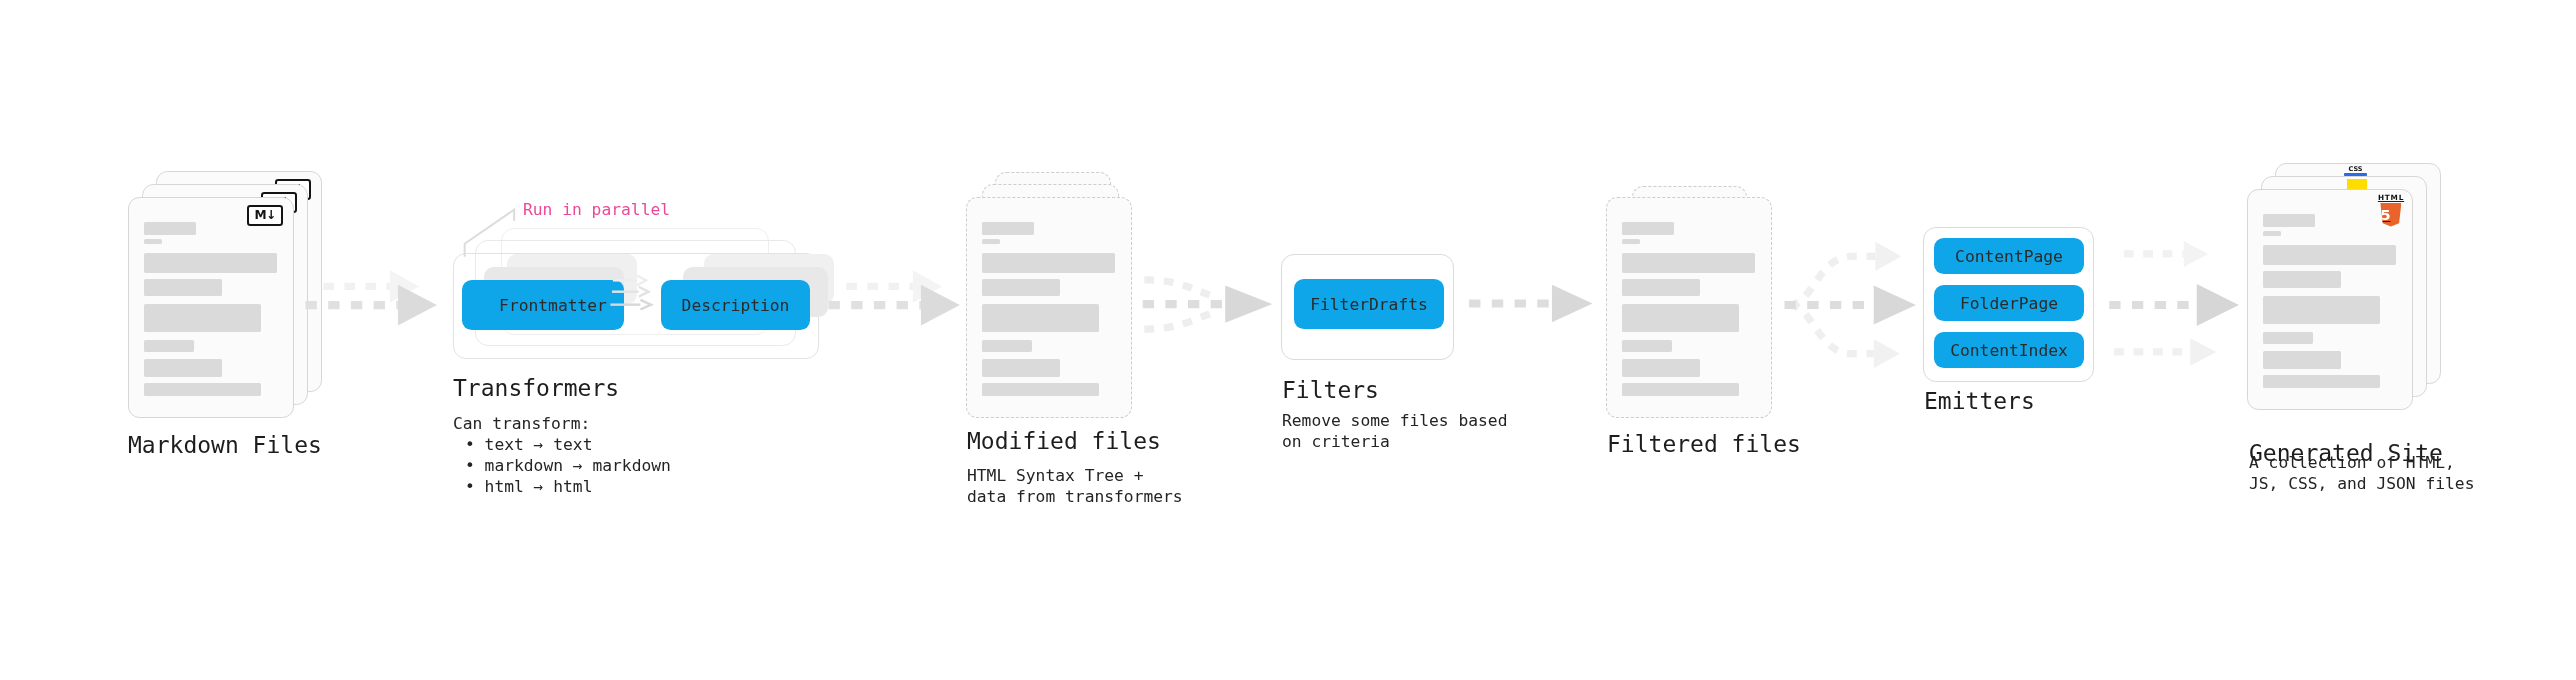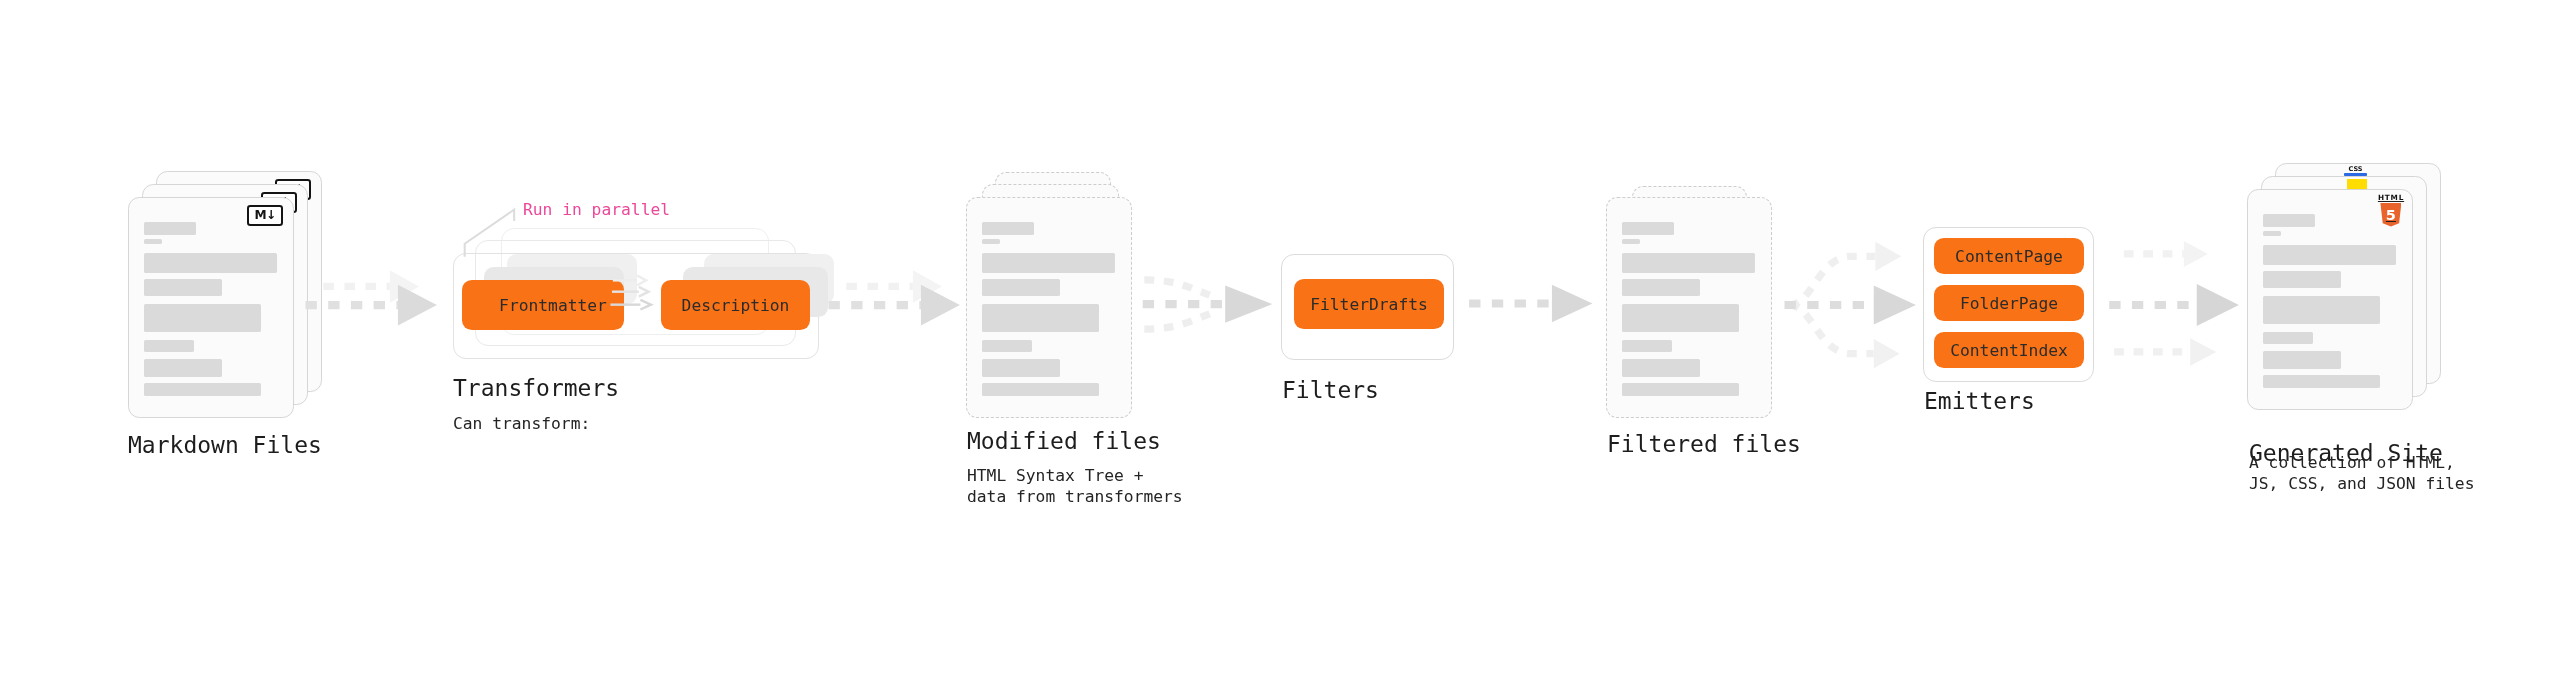--- a/index.html
+++ b/index.html
@@ -32,32 +32,32 @@
     border:2.4px solid #141414;border-radius:3.3px;background:#fff;
     font-family:"DejaVu Sans","Liberation Sans",sans-serif;
     font-weight:bold;font-size:12.2px;line-height:17px;text-align:center;
     letter-spacing:-0.8px;color:#141414;
   }
   .badge-css{position:absolute;left:68px;top:1.6px;width:23px;text-align:center;
     font-family:"DejaVu Sans","Liberation Sans",sans-serif;}
   .badge-css .t{font-size:6.5px;font-weight:bold;color:#111;line-height:6.5px;}
   .badge-css .u{height:3.3px;background:#2b6ae3;margin-top:0.8px;border-radius:0.8px;}
   .badge-js{position:absolute;left:85px;top:2.4px;width:19.5px;height:9.8px;background:#ffdd00;}
-  .logo-html5{position:absolute;right:8.1px;top:4.1px;width:26px;text-align:center;
+  .logo-html5{position:absolute;right:8.1px;top:4.1px;width:26px;
     font-family:"DejaVu Sans","Liberation Sans",sans-serif;text-decoration:underline;}
   .logo-html5 .cap{font-size:7.3px;font-weight:bold;letter-spacing:0.8px;color:#111;line-height:8.1px;}
   .logo-html5 .shield{
     width:21px;height:23.6px;margin:0.8px auto 0;background:#e8642c;
     clip-path:polygon(0% 0%,100% 0%,89% 86%,50% 100%,11% 86%);
     color:#ffffff;font-size:14.6px;font-weight:bold;line-height:23px;
   }
 
   
   .pill{
-    position:absolute;background:#f97316;border-radius:9.8px;
+    position:absolute;background:#0ea5e9;border-radius:9.8px;
     display:flex;align-items:center;justify-content:center;
     font-size:16.3px;color:#2b2b2b;white-space:nowrap;
   }
   .pill.g1{background:#e8e8e8;}
   .pill.g2{background:#f0f0f0;}
   .outline-box{position:absolute;box-sizing:border-box;border-radius:13px;background:transparent;}
   .panel{position:absolute;box-sizing:border-box;border:1.6px solid #dbdbdb;border-radius:13px;background:#ffffff;}
 
   
   .title{position:absolute;font-size:23px;color:#1d1d1d;white-space:nowrap;}
@@ -123,20 +123,25 @@
     <line x1="6" y1="9" x2="36" y2="9" stroke="#ededed" stroke-width="3"></line>
     <polyline points="36,3 47,9 36,15" fill="none" stroke="#ededed" stroke-width="3"></polyline>
     <line x1="5" y1="23" x2="38" y2="23" stroke="#e3e3e3" stroke-width="3"></line>
     <polyline points="38,17 50,23 38,29" fill="none" stroke="#e3e3e3" stroke-width="3"></polyline>
     <line x1="3" y1="39" x2="40" y2="39" stroke="#d8d8d8" stroke-width="3"></line>
     <polyline points="40,33 53,39 40,45" fill="none" stroke="#d8d8d8" stroke-width="3"></polyline>
   </svg>
 
   <div class="title" style="left:453px;top:375px;text-align:center;">Transformers</div>
   <div class="caption" style="left:453px;top:413px;">Can transform:</div>
+  <div class="bullets" style="left:465px;top:434px;">
+    <div>• text → text</div>
+    <div>• markdown → markdown</div>
+    <div>• html → html</div>
+  </div>
 
   <svg class="abs" style="left:822px;top:267px;" width="146" height="73" viewBox="0 0 180 90">
     <line x1="30" y1="24" x2="112" y2="24" stroke="#f1f1f1" stroke-width="9" stroke-dasharray="13 13"></line>
     <polygon points="112,4 148,24 112,44" fill="#f4f4f4"></polygon>
     <line x1="8" y1="47" x2="122" y2="47" stroke="#e0e0e0" stroke-width="10" stroke-dasharray="14 14"></line>
     <polygon points="122,22 170,47 122,72" fill="#dbdbdb"></polygon>
   </svg>
 
   <div class="file dashed" style="left:995px;top:172px;width:116px;"></div>
   <div class="file dashed" style="left:982px;top:184px;width:137px;"></div>
@@ -161,20 +166,22 @@
     <path d="M 10,88 C 55,88 72,75 102,65" fill="none" stroke="#eeeeee" stroke-width="9" stroke-dasharray="12 12"></path>
     <line x1="8" y1="57" x2="110" y2="57" stroke="#dddddd" stroke-width="10" stroke-dasharray="14 14"></line>
     <polygon points="110,34 168,57 110,80" fill="#d8d8d8"></polygon>
   </svg>
 
   <div class="panel" style="left:1281px;top:254px;width:173px;height:106px;"></div>
   <div class="pill" style="left:1294px;top:279px;width:150px;height:50px;">
     <span>FilterDrafts</span>
   </div>
   <div class="title" style="left:1282px;top:377px;">Filters</div>
+  <div class="caption" style="left:1282px;top:410px;">Remove some files based
+on criteria</div>
 
   <svg class="abs" style="left:1461px;top:275px;" width="138" height="57" viewBox="0 0 170 70">
     <line x1="10" y1="35" x2="112" y2="35" stroke="#dddddd" stroke-width="10" stroke-dasharray="14 14"></line>
     <polygon points="112,12 162,35 112,58" fill="#d8d8d8"></polygon>
   </svg>
 
   <div class="file dashed" style="left:1632px;top:186px;width:115px;"></div>
   <div class="file dashed" style="left:1606px;top:197px;">
     <div class="bars">
       <div class="bar b1"></div>

